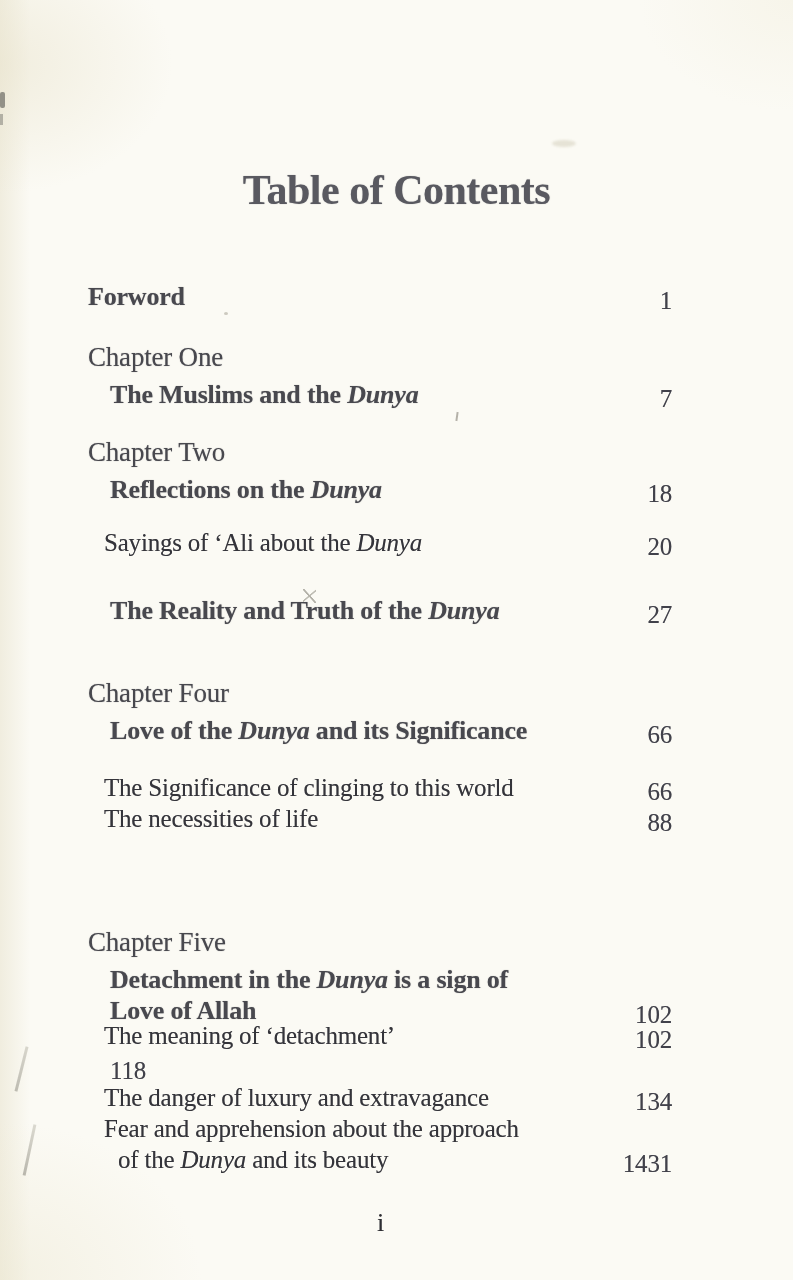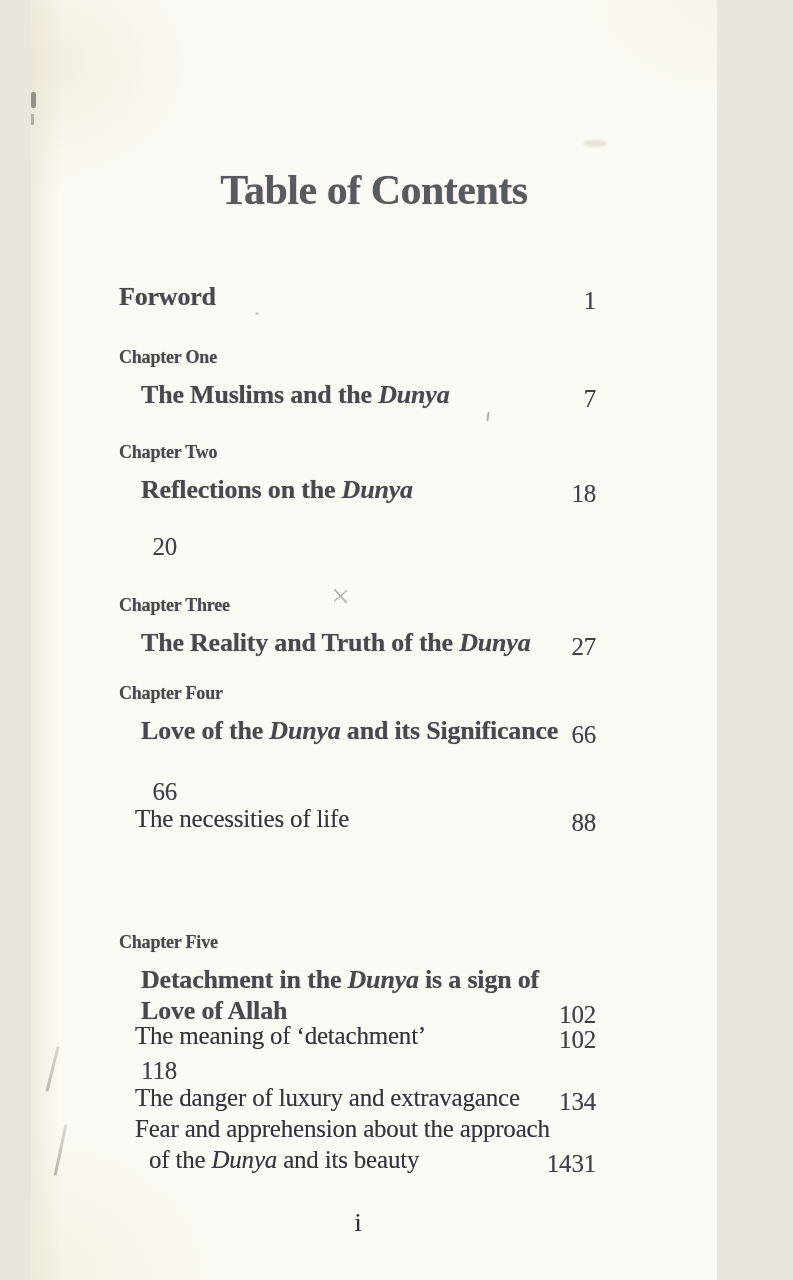--- a/index.html
+++ b/index.html
@@ -10,41 +10,40 @@
     --ink-title:#595960;
   }
   *{margin:0;padding:0;box-sizing:border-box;}
   html,body{width:793px;height:1280px;}
   body{
     font-family:"Liberation Serif","DejaVu Serif",serif;
     background:#e8e6de;
   }
   .page{
     position:relative;
-    width:686px;height:1280px;
+    width:793px;height:1280px;
     overflow:hidden;
     background-color:var(--paper);
     background-image:
       radial-gradient(240px 180px at 0% 5%, rgba(233,227,204,.55), rgba(233,227,204,0) 72%),
       radial-gradient(280px 220px at 0% 100%, rgba(236,231,209,.5), rgba(236,231,209,0) 72%),
       radial-gradient(220px 160px at 100% 0%, rgba(241,237,219,.4), rgba(241,237,219,0) 70%),
       linear-gradient(90deg, rgba(227,221,197,.45), rgba(227,221,197,0) 30px);
-    margin-left: 31px;
   }
   
   .title{
     position:absolute;left:0;right:0;top:166px;
     text-align:center;
     font-size:42px;font-weight:bold;letter-spacing:-.5px;
     color:var(--ink-title);
     text-shadow:0 0 1px rgba(90,90,96,.55);
   }
   .block{position:absolute;left:88px;right:121px;}
   .chapter-head{
-    font-size:18px;font-weight:bold;line-height:32px;
+    font-size:27px;font-weight:normal;line-height:32px;
     color:var(--ink-bold);
     text-shadow:0 0 1px rgba(72,72,78,.5);
     letter-spacing:-.2px;
   }
   .row{
     display:flex;justify-content:space-between;align-items:baseline;
     line-height:31px;font-size:25px;letter-spacing:-.2px;
     color:var(--ink);
     text-shadow:0 0 .5px rgba(52,52,58,.45);
   }
@@ -119,42 +118,43 @@
   <div class="block pos-ch2">
     <div class="chapter-head">Chapter Two</div>
     <div class="row first-sub">
       <span class="lbl bold ind-ch">Reflections on the <i>Dunya</i></span>
       <span class="num">18</span>
     </div>
   </div>
 
   <div class="block pos-sayings">
     <div class="row">
+      <span class="lbl ind-sub">Sayings of ‘Ali about the <i>Dunya</i></span>
       <span class="num">20</span>
     </div>
   </div>
 
   <div class="block pos-ch3">
-    <div class="chapter-head">Chapter Three</div>
     <div class="row first-sub">
       <span class="lbl bold ind-ch">The Reality and Truth of the <i>Dunya</i></span>
       <span class="num">27</span>
     </div>
   </div>
 
   <div class="block pos-ch4">
     <div class="chapter-head">Chapter Four</div>
     <div class="row first-sub">
       <span class="lbl bold ind-ch">Love of the <i>Dunya</i> and its Significance</span>
       <span class="num">66</span>
     </div>
   </div>
 
   <div class="block pos-sub1">
     <div class="row">
+      <span class="lbl ind-sub">The Significance of clinging to this world</span>
       <span class="num">66</span>
     </div>
     <div class="row">
       <span class="lbl ind-sub">The necessities of life</span>
       <span class="num">88</span>
     </div>
   </div>
 
   <div class="block pos-ch5">
     <div class="chapter-head">Chapter Five</div>

